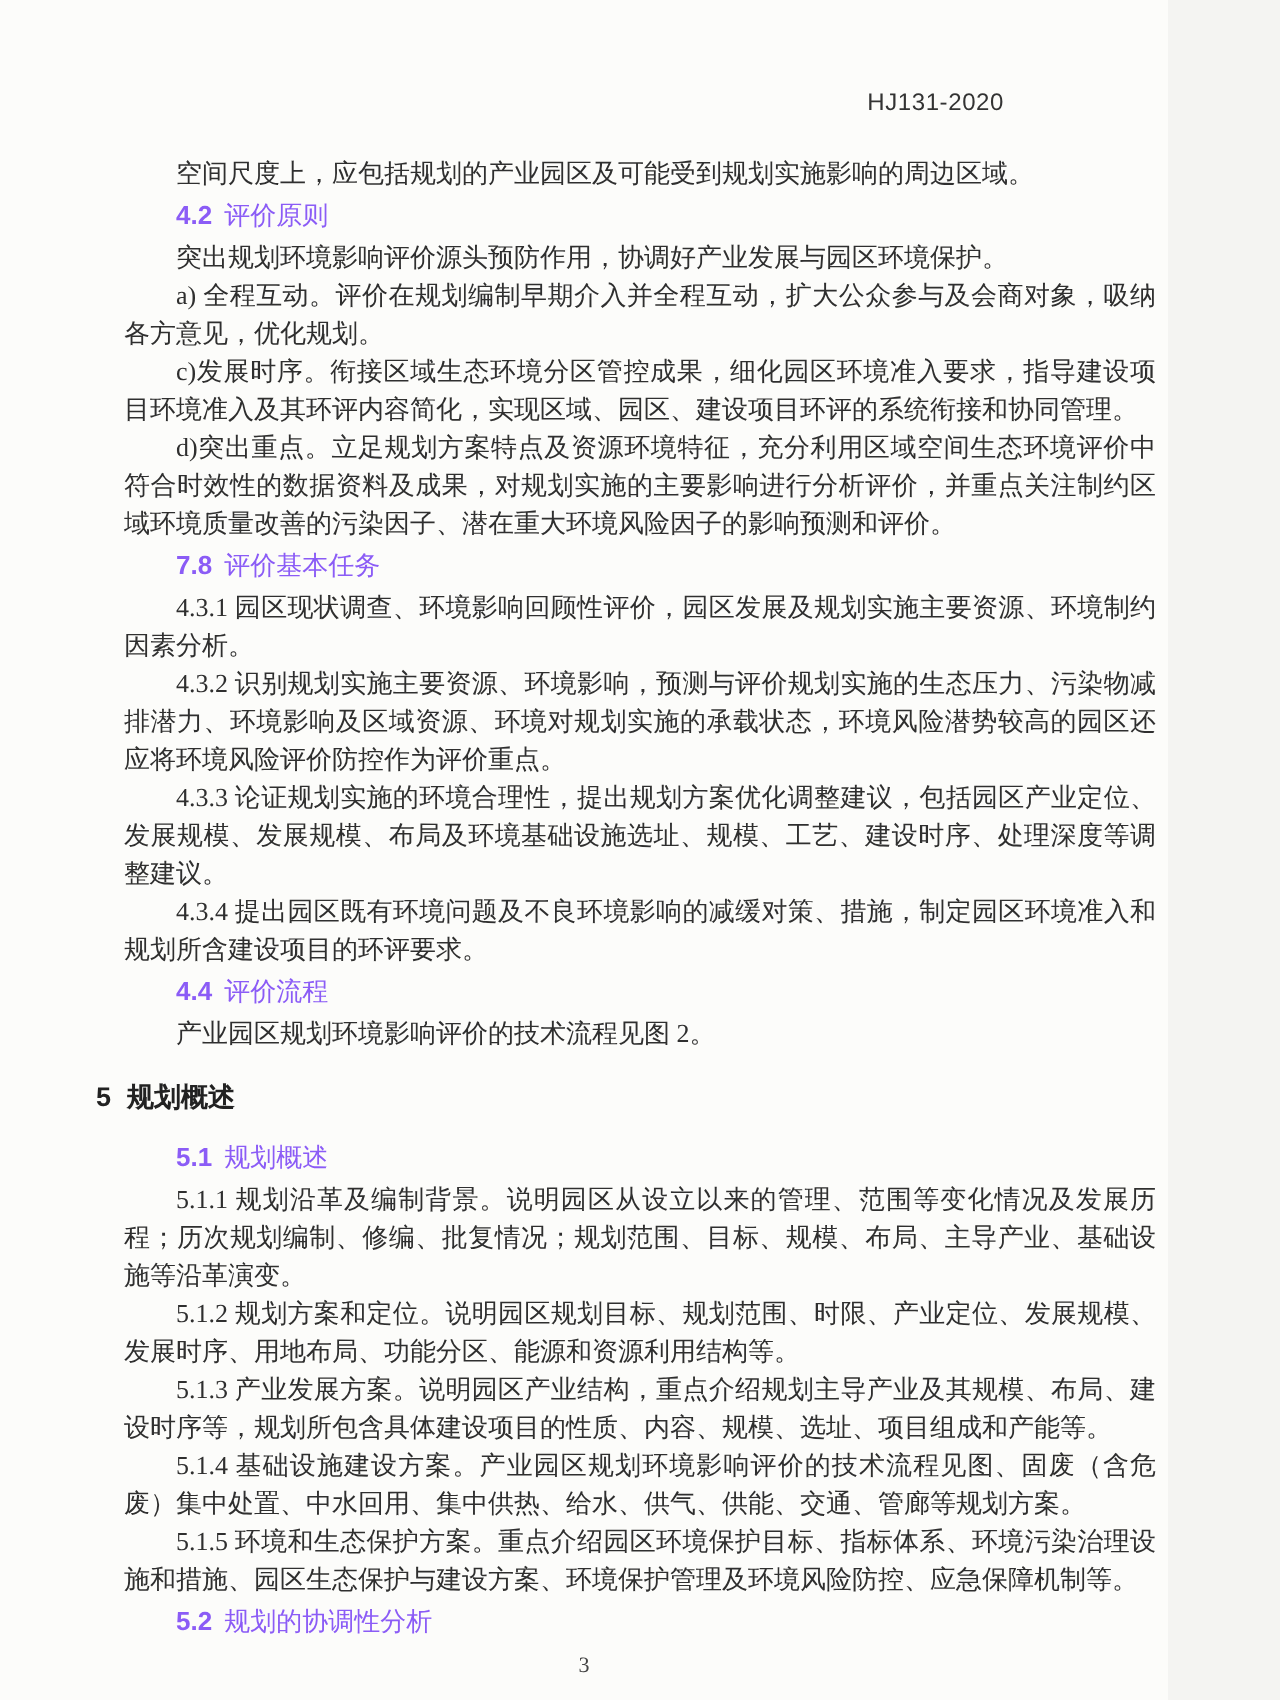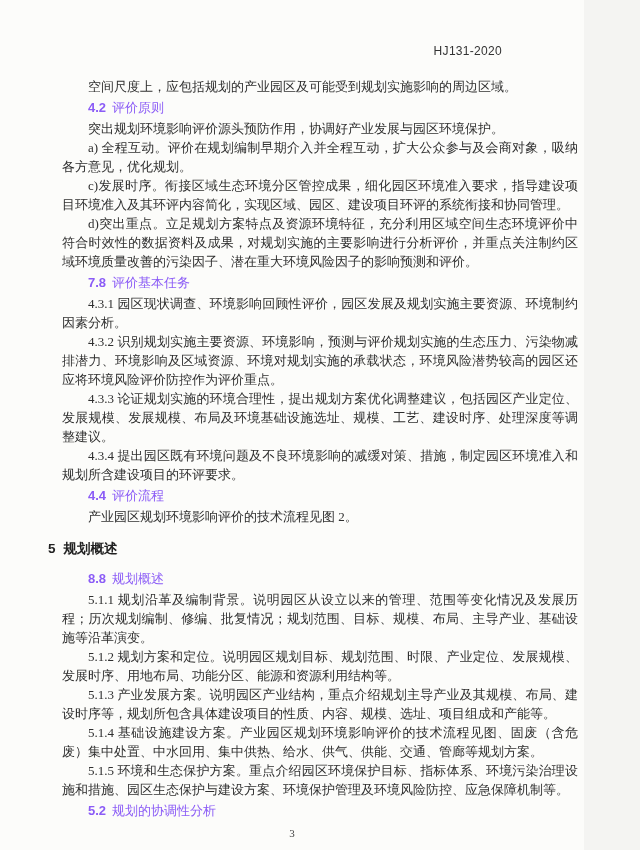--- a/index.html
+++ b/index.html
@@ -92,21 +92,21 @@
     <p class="para">4.3.2 识别规划实施主要资源、环境影响，预测与评价规划实施的生态压力、污染物减排潜力、环境影响及区域资源、环境对规划实施的承载状态，环境风险潜势较高的园区还应将环境风险评价防控作为评价重点。</p>
     <p class="para">4.3.3 论证规划实施的环境合理性，提出规划方案优化调整建议，包括园区产业定位、发展规模、发展规模、布局及环境基础设施选址、规模、工艺、建设时序、处理深度等调整建议。</p>
     <p class="para">4.3.4 提出园区既有环境问题及不良环境影响的减缓对策、措施，制定园区环境准入和规划所含建设项目的环评要求。</p>
 
     <p class="h"><span class="num">4.4</span><span class="ttl">评价流程</span></p>
 
     <p class="para">产业园区规划环境影响评价的技术流程见图 2。</p>
 
     <p class="chapter"><span class="num">5</span><span>规划概述</span></p>
 
-    <p class="h"><span class="num">8.8</span><span class="ttl">规划概述</span></p>
+    <p class="h"><span class="num">5.1</span><span class="ttl">规划概述</span></p>
 
     <p class="para">5.1.1 规划沿革及编制背景。说明园区从设立以来的管理、范围等变化情况及发展历程；历次规划编制、修编、批复情况；规划范围、目标、规模、布局、主导产业、基础设施等沿革演变。</p>
     <p class="para">5.1.2 规划方案和定位。说明园区规划目标、规划范围、时限、产业定位、发展规模、发展时序、用地布局、功能分区、能源和资源利用结构等。</p>
     <p class="para">5.1.3 产业发展方案。说明园区产业结构，重点介绍规划主导产业及其规模、布局、建设时序等，规划所包含具体建设项目的性质、内容、规模、选址、项目组成和产能等。</p>
     <p class="para">5.1.4 基础设施建设方案。产业园区规划环境影响评价的技术流程见图、固废（含危废）集中处置、中水回用、集中供热、给水、供气、供能、交通、管廊等规划方案。</p>
     <p class="para">5.1.5 环境和生态保护方案。重点介绍园区环境保护目标、指标体系、环境污染治理设施和措施、园区生态保护与建设方案、环境保护管理及环境风险防控、应急保障机制等。</p>
 
     <p class="h"><span class="num">5.2</span><span class="ttl">规划的协调性分析</span></p>
 
   </div>

